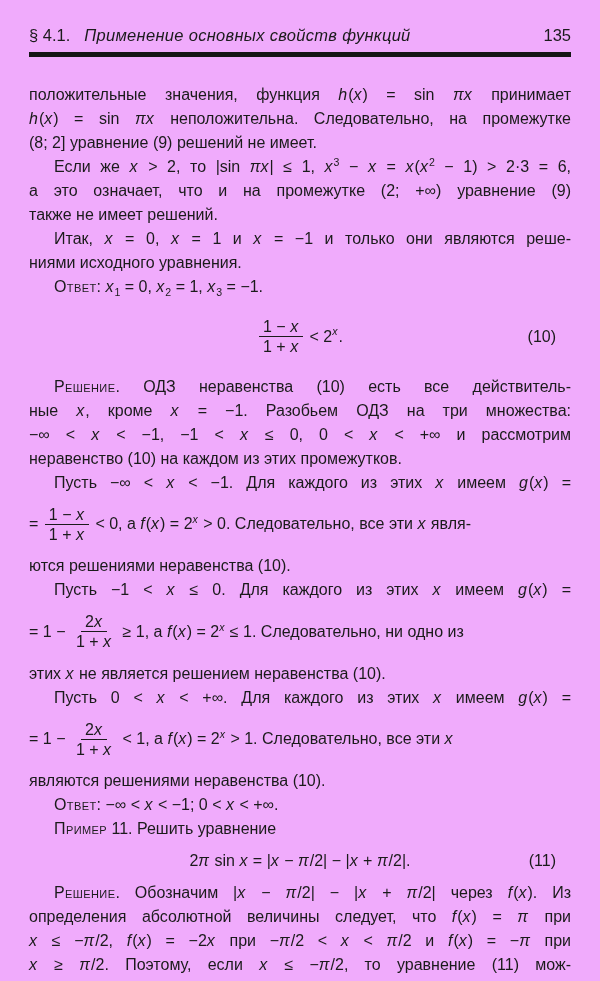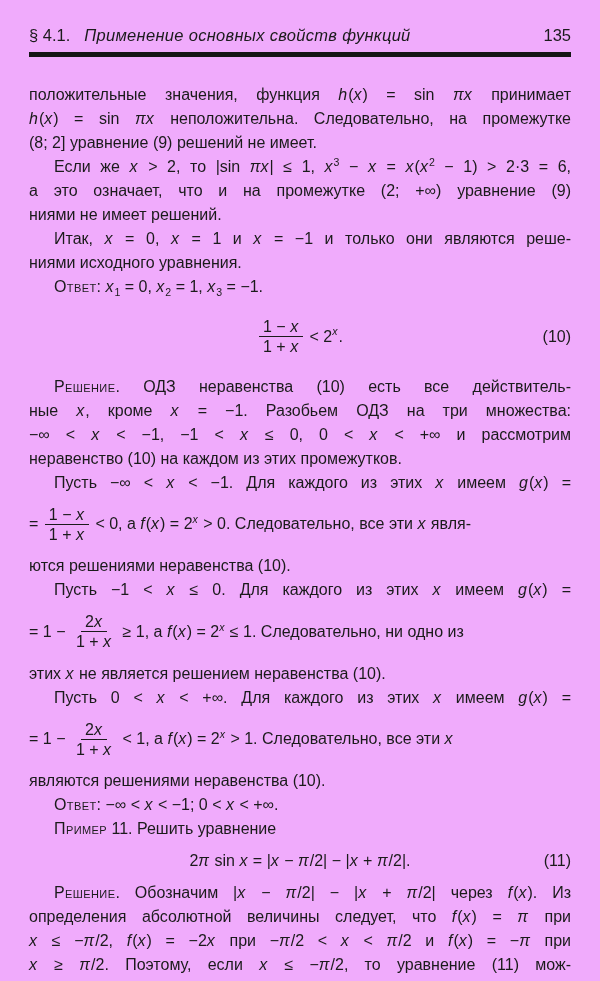--- a/index.html
+++ b/index.html
@@ -44,21 +44,21 @@
   }
   .frac .fnum { padding: 0 4px 1px 4px; border-bottom: 1.4px solid #1b1b1b; }
   .frac .fden { padding: 1px 4px 0 4px; }
   .formula {
     position: relative;
     display: flex;
     justify-content: center;
     align-items: center;
     margin: 8px 0;
   }
-  .formula .eqnum { position: absolute; right: 0; }
+  .formula .eqnum { position: absolute; right: 15px; }
 </style>
 </head>
 <body>
 
 <div class="page">
 
   <div class="hdr">
     <div class="hdr-left">
       <span>§ 4.1.</span>
       <span class="hdr-title">Применение основных свойств функций</span>
@@ -71,21 +71,21 @@
 
     <div>
       <div class="line j">положительные значения, функция <i>h</i>(<i>x</i>) = sin <i>πx</i> принимает</div>
       <div class="line j"><i>h</i>(<i>x</i>) = sin <i>πx</i> неположительна. Следовательно, на промежутке</div>
       <div class="line">(8; 2] уравнение (9) решений не имеет.</div>
     </div>
 
     <div>
       <div class="line j indent">Если же <i>x</i> &gt; 2, то |sin <i>πx</i>| ≤ 1, <i>x</i><sup>3</sup> − <i>x</i> = <i>x</i>(<i>x</i><sup>2</sup> − 1) &gt; 2·3 = 6,</div>
       <div class="line j">а это означает, что и на промежутке (2; +∞) уравнение (9)</div>
-      <div class="line">ниями не имеет решений.</div>
+      <div class="line">также не имеет решений.</div>
     </div>
 
     <div>
       <div class="line j indent">Итак, <i>x</i> = 0, <i>x</i> = 1 и <i>x</i> = −1 и только они являются реше-</div>
       <div class="line">ниями исходного уравнения.</div>
     </div>
 
     <div class="line indent"><span class="sc">Ответ</span>: <i>x</i><sub>1</sub> = 0, <i>x</i><sub>2</sub> = 1, <i>x</i><sub>3</sub> = −1.</div>
 
     <div class="formula">

